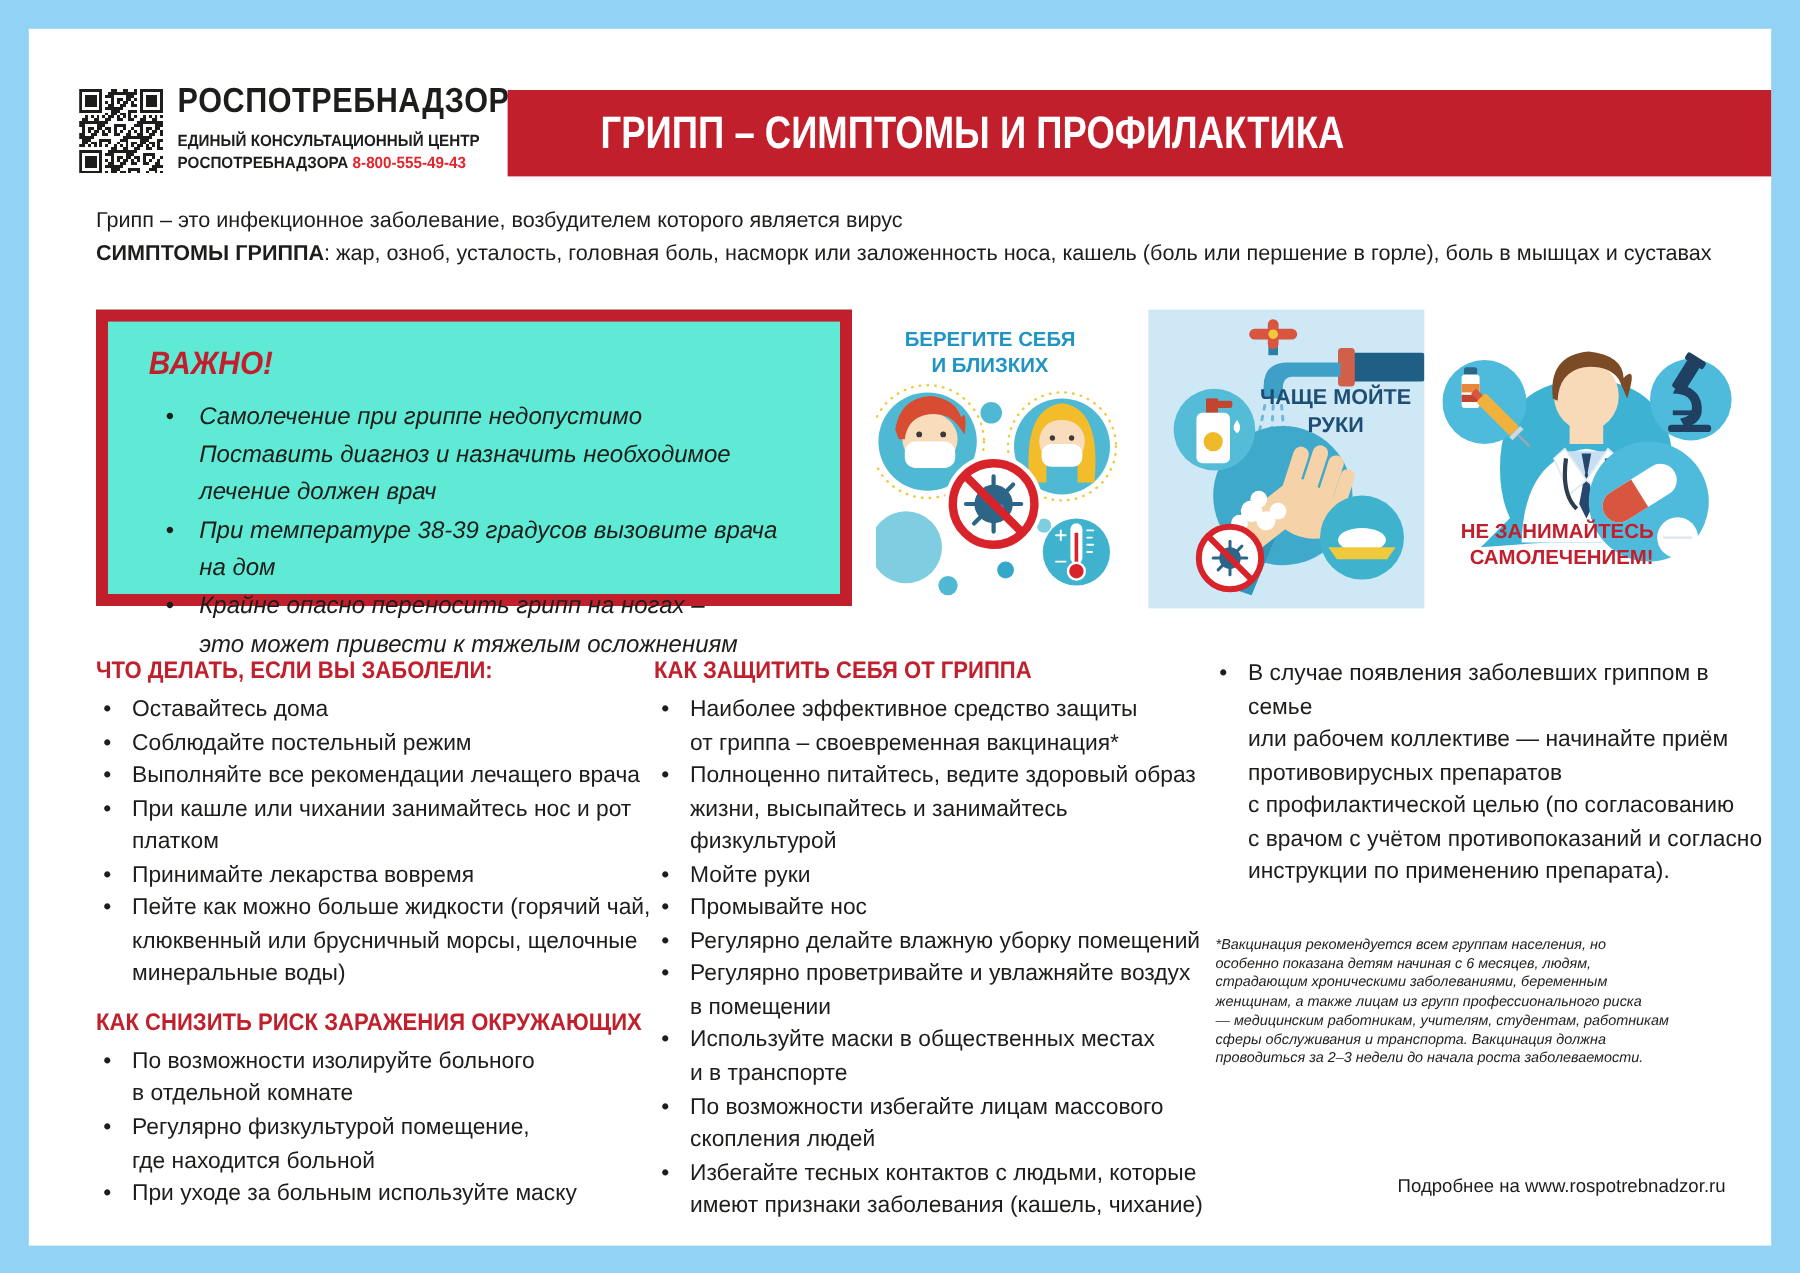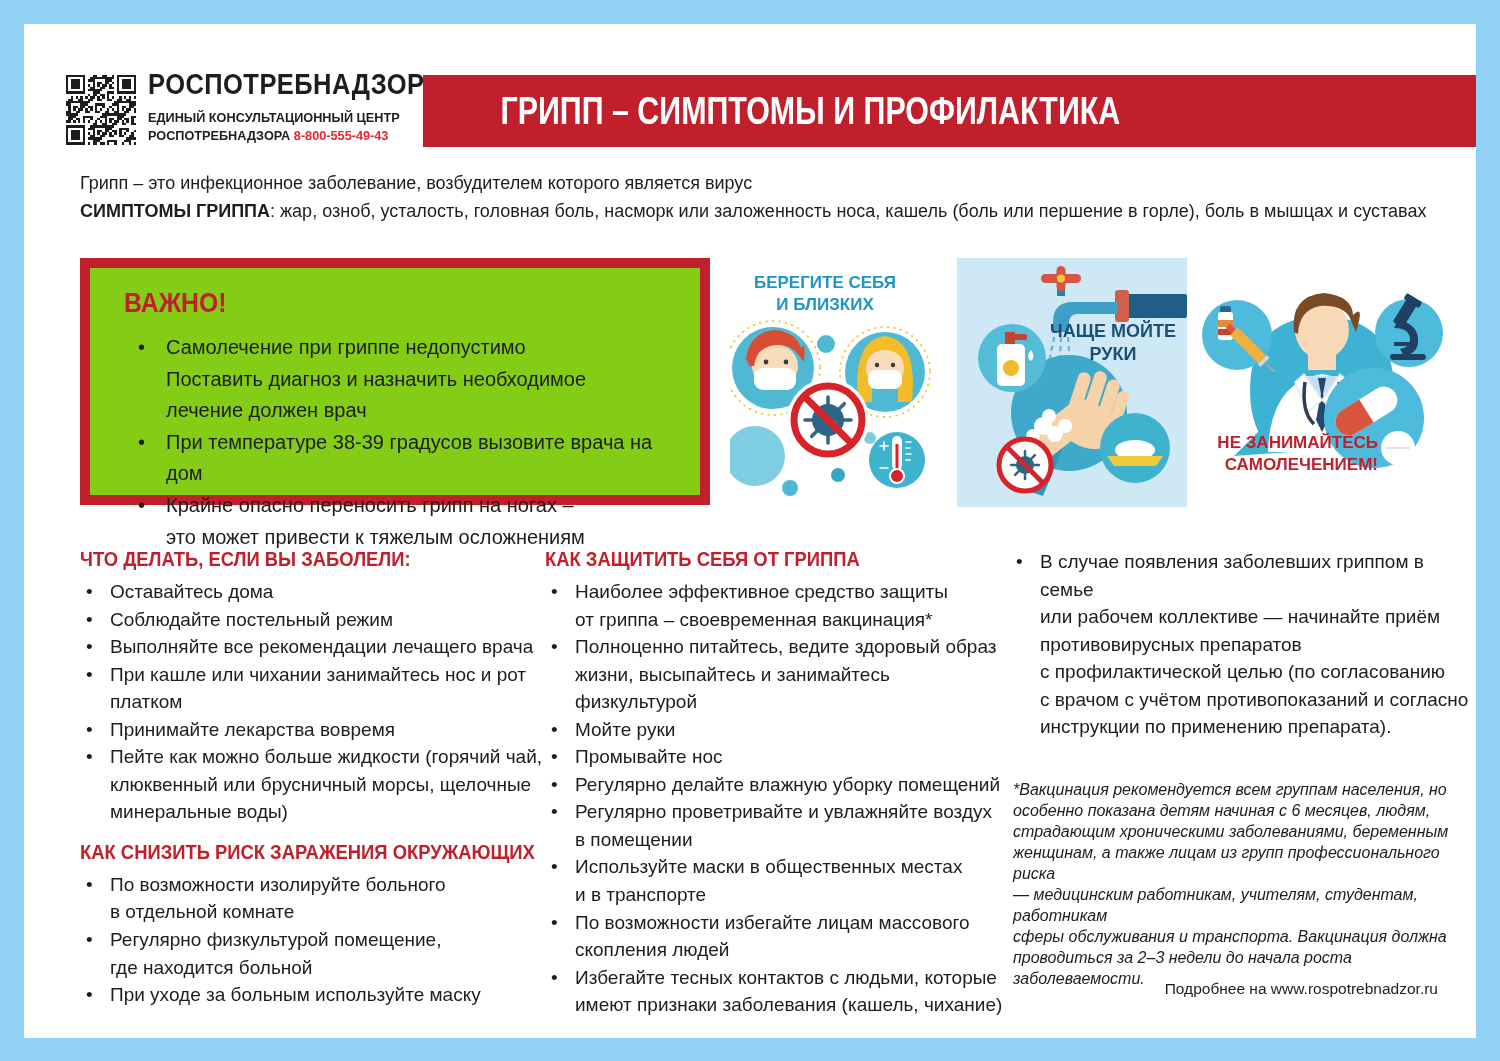--- a/index.html
+++ b/index.html
@@ -19,21 +19,21 @@
 
   .banner { position:absolute; left:399px; right:0; top:51px; height:72px; background:#c11f2c;
             display:flex; align-items:center; justify-content:flex-start; }
   .banner-title { color:#ffffff; font-size:38px; font-weight:700; white-space:nowrap;
                   transform:scaleX(0.8); letter-spacing:0; }
 
   .intro { position:absolute; left:56px; top:146px; width:1380px; font-size:18px; color:#1d1d1b; line-height:1.55; }
   .intro b { font-weight:700; }
 
   .important-box { position:absolute; left:56px; top:234px; width:630px; height:247px;
-                   border:10px solid #c11f2c; background:#84cc16; padding:20px 34px 0 34px; }
+                   border:10px solid #c11f2c; background:#5eead4; padding:20px 34px 0 34px;font-style:italic; }
   .important-title { color:#c11f2c; font-size:27px; font-weight:700; margin-bottom:13px;
                      transform:scaleX(0.92); transform-origin:left center; }
   .important-box ul { list-style:none; }
   .important-box li { position:relative; padding-left:42px; font-size:20px; line-height:1.58;
                       color:#1d1d1b; white-space:pre-line; }
   .important-box li::before { content:"•"; position:absolute; left:14px; top:0; }
 
   .panel { position:absolute; }
   .panel svg { position:absolute; left:0; top:0; width:100%; height:100%; }
   .panel-1 { left:706px; top:236px; width:222px; height:247px; }
@@ -51,21 +51,21 @@
   .col-2 { left:521px; width:460px; }
   .col-3 { left:986px; width:466px; }
   .col h3 { color:#c11f2c; font-size:20px; font-weight:700; margin-bottom:7px; }
   .col h3 .cond { display:inline-block; transform:scaleX(0.92); transform-origin:left center; white-space:nowrap; }
   .col h3.second { margin-top:15px; }
   .col ul { list-style:none; }
   .col li { position:relative; padding-left:30px; font-size:19px; line-height:1.45; color:#1d1d1b;
             white-space:pre-line; }
   .col li::before { content:"•"; position:absolute; left:6px; top:0; }
 
-  .footnote { position:absolute; left:989px; top:756px; width:452px; font-size:16px; font-style:italic;
+  .footnote { position:absolute; left:989px; top:756px; width:452px; font-size:12px; font-style:italic;
               color:#1d1d1b; line-height:1.31; white-space:pre-line; }
   .footer-link { position:absolute; right:38px; top:956px; font-size:15.5px; color:#1d1d1b;margin-left:22px; }
 </style>
 </head>
 <body>
 
 <div class="poster">
   <div class="page">
 
     <div class="qr">

